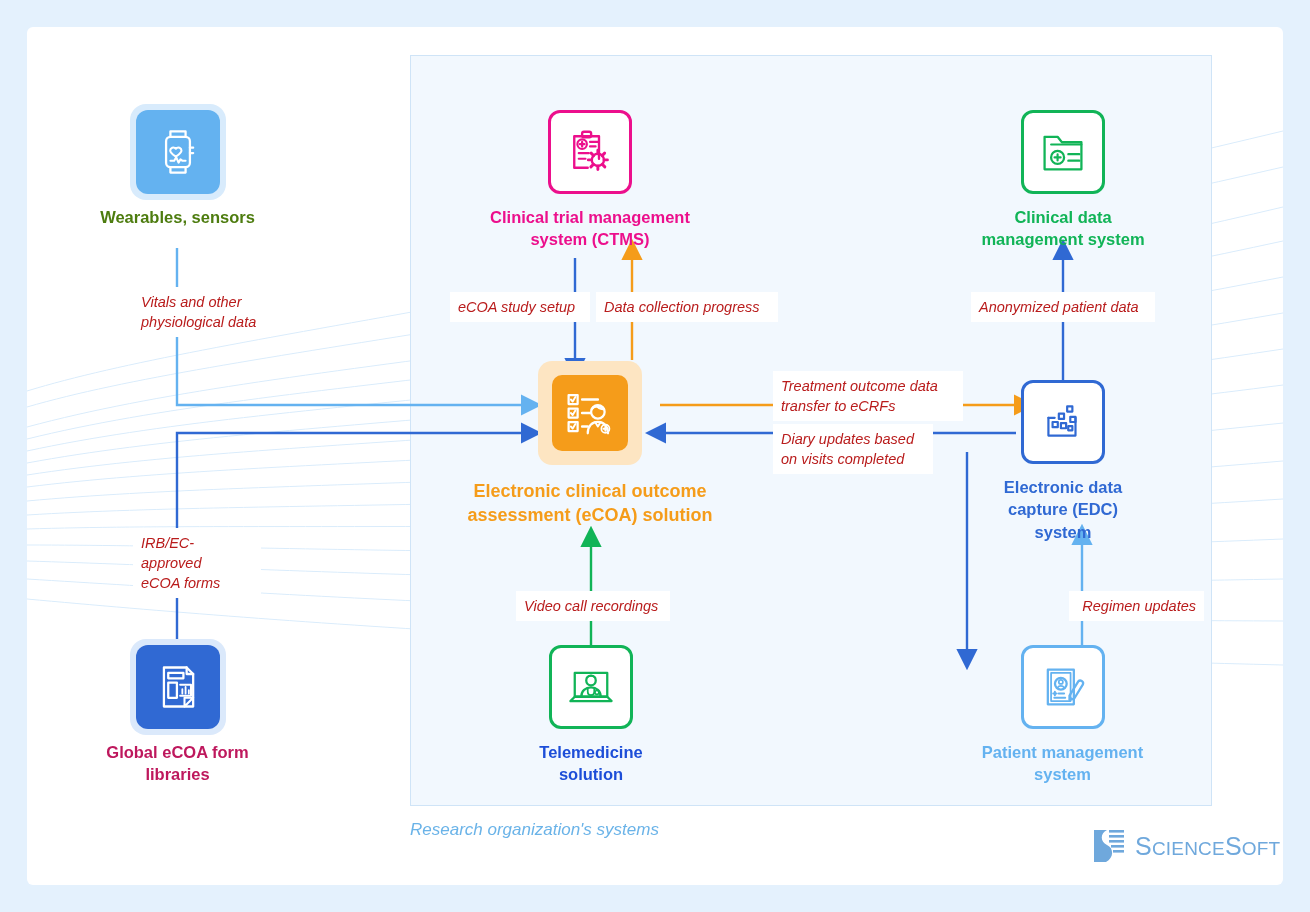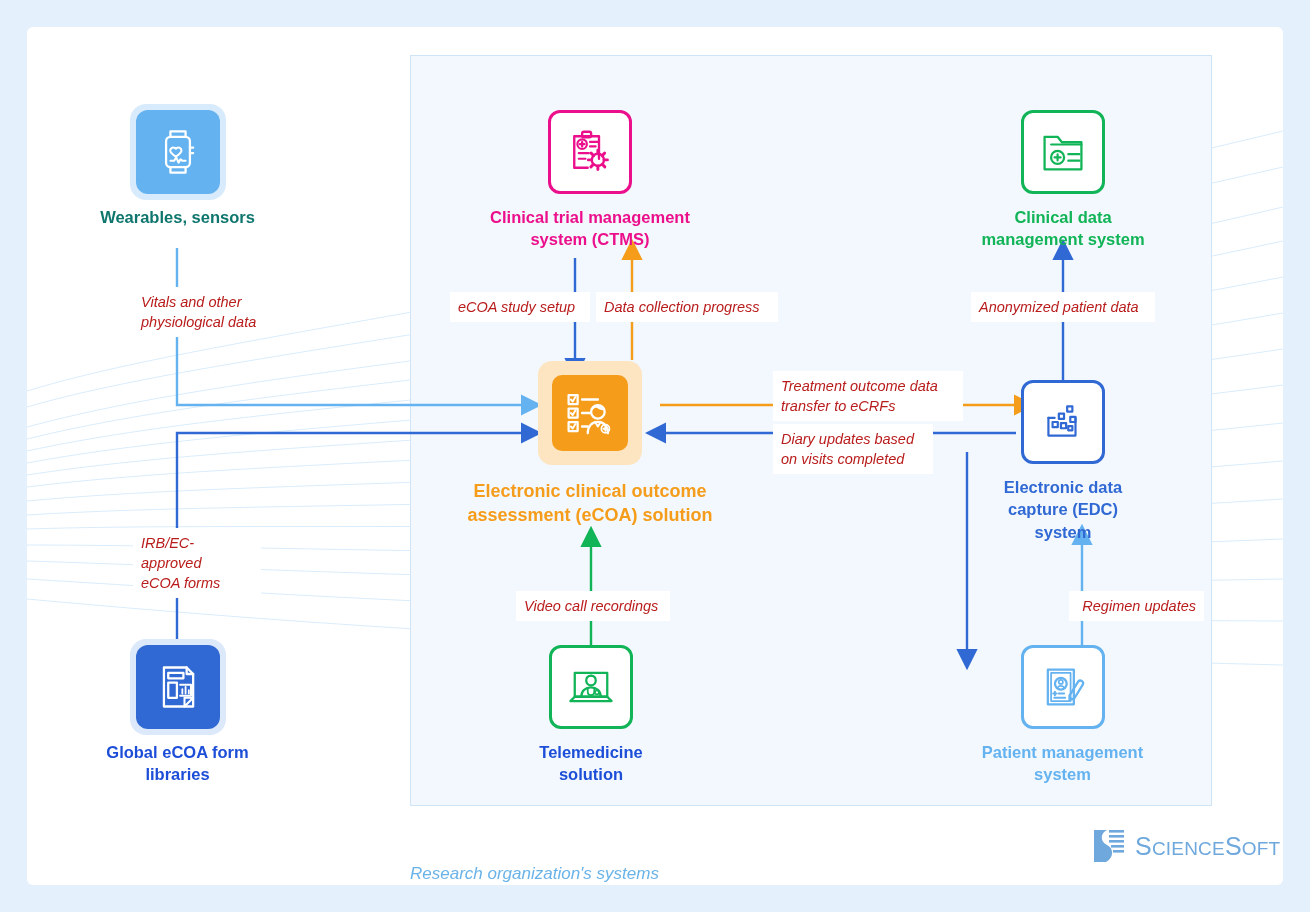--- a/index.html
+++ b/index.html
@@ -17,21 +17,21 @@
   }
 
   .bgcurves{position:absolute;left:0;top:0;width:1256px;height:858px;pointer-events:none;}
 
   .panel{
     position:absolute;left:383px;top:28px;width:802px;height:751px;
     background:#f2f8fe;border:1px solid #cfe4f7;box-sizing:border-box;
   }
   .panel-title{
     position:absolute;left:410px;top:820px;
-    font-style:italic;font-size:17px;color:#6ab3e8;white-space:nowrap;margin-top:44px;
+    font-style:italic;font-size:17px;color:#6ab3e8;white-space:nowrap;
   }
 
   .edges{position:absolute;left:0;top:0;width:1310px;height:912px;pointer-events:none;}
 
   
   .node{position:absolute;text-align:center;}
   .tile{
     width:84px;height:84px;border-radius:12px;box-sizing:border-box;
     display:flex;align-items:center;justify-content:center;margin:0 auto;
   }
@@ -139,39 +139,39 @@
         <svg width="52" height="52" viewBox="0 0 48 48" fill="none" stroke="#ffffff" stroke-width="2.1" stroke-linecap="round" stroke-linejoin="round">
           <rect x="13" y="10" width="22" height="28" rx="4"></rect>
           <path d="M17 10 L17 5 L31 5 L31 10"></path>
           <path d="M17 38 L17 43 L31 43 L31 38"></path>
           <path d="M35 20 L38 20 M35 25 L38 25"></path>
           <path d="M22 21c-2-2.4-5.2-.8-5.2 1.6 0 2.4 3.1 4.2 5.2 5.6 2.1-1.4 5.2-3.2 5.2-5.6 0-2.4-3.2-4-5.2-1.6z" stroke-width="1.9"></path>
           <path d="M17 32 l3.5 0 1.8-3.2 2.2 5 1.8-3 1.6 1.2 3.1 0" stroke-width="1.9"></path>
         </svg>
       </div>
     </div>
-    <div class="nlabel" style="color:#0f766e;">Wearables, sensors</div>
+    <div class="nlabel" style="color:#4d7c0f;">Wearables, sensors</div>
   </div>
 
   <div class="node" style="left:95px;top:645px;width:165px;">
     <div class="tile-wrap">
       <div class="halo" style="background:#dbe9fb;"></div>
       <div class="tile filled" style="background:#3069d3;">
         <svg width="52" height="52" viewBox="0 0 48 48" fill="none" stroke="#ffffff" stroke-width="2.1" stroke-linecap="round" stroke-linejoin="round">
           <path d="M11 6 h21 l6 6 v30 h-27 z"></path>
           <path d="M32 6 v6 h6"></path>
           <path d="M30 42 l8-8 h-8 z" stroke-width="1.9"></path>
           <rect x="15" y="11" width="14" height="5"></rect>
           <rect x="15" y="20" width="8" height="14"></rect>
           <path d="M26 22 h10 v10 h-10" stroke-width="1.9"></path>
           <path d="M28 30 v-4 M31 30 v-6 M34 30 v-3" stroke-width="1.7"></path>
         </svg>
       </div>
     </div>
-    <div class="nlabel" style="color:#1d4ed8;">Global eCOA form
+    <div class="nlabel" style="color:#be185d;">Global eCOA form
 libraries</div>
   </div>
 
   <div class="node" style="left:470px;top:110px;width:240px;">
     <div class="tile-wrap">
       <div class="tile outlined" style="border-color:#ec0f8c;">
         <svg width="54" height="54" viewBox="0 0 48 48" fill="none" stroke="#ec0f8c" stroke-width="2.1" stroke-linecap="round" stroke-linejoin="round">
           <path d="M10 10 h22 v20 M10 10 v28 h12"></path>
           <rect x="17" y="6" width="8" height="5" rx="1.6"></rect>
           <path d="M15 17 h4 M17 15 v4" stroke-width="2"></path>

